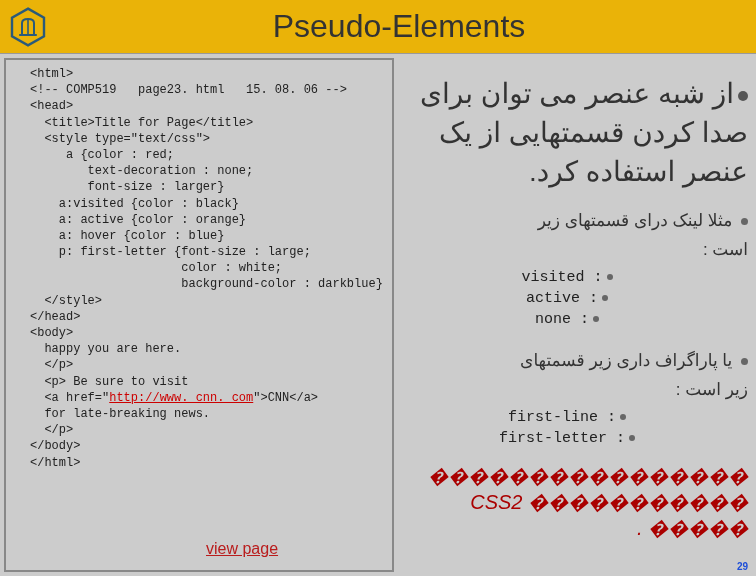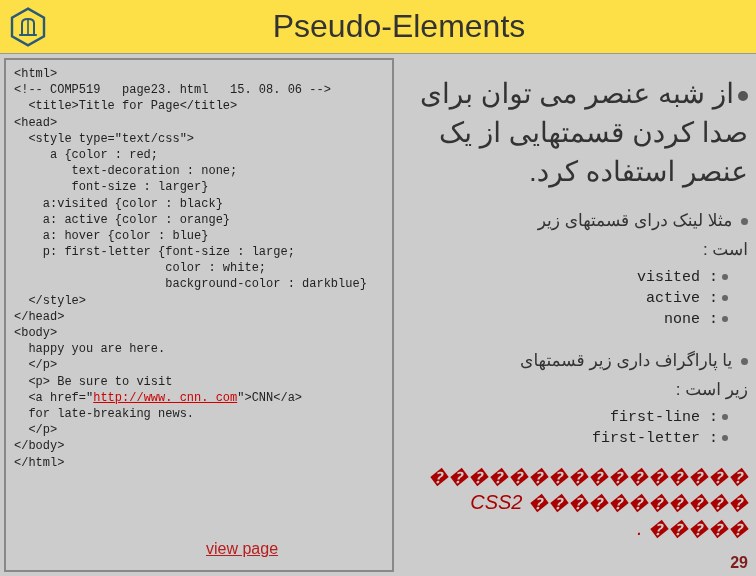--- a/index.html
+++ b/index.html
@@ -5,21 +5,21 @@
   * { margin: 0; padding: 0; box-sizing: border-box; }
   body {
     width: 756px;
     height: 576px;
     background: #cccccc;
     font-family: Arial, sans-serif;
     position: relative;
     overflow: hidden;
   }
   .header {
-    background: #fde047;
+    background: #eab308;
     height: 54px;
     display: flex;
     align-items: center;
     border-bottom: 1px solid #999;
     gap: 32px;
   }
   .logo {
     width: 44px;
     height: 44px;
     margin-left: 6px;
@@ -36,21 +36,21 @@
     padding-right: 40px;
   }
   .content {
     display: flex;
     height: calc(100% - 54px);
   }
   .code-panel {
     width: 390px;
     border: 2px solid #888;
     margin: 4px;
-    padding: 6px 8px;
+    padding: 6px 24px;
     background: #cccccc;
     font-family: "Courier New", monospace;
     font-size: 12px;
     line-height: 1.35;
     color: #222;
     position: relative;
   }
   .code-panel .line { white-space: pre; }
   .red { color: #cc0000; text-decoration: underline; text-align: center; }
   .view-page {
@@ -96,21 +96,21 @@
     display: inline-block;
     width: 7px;
     height: 7px;
     background: #666;
     border-radius: 50%;
     margin-left: 4px;
     vertical-align: middle;
   }
   .bullet-code {
     direction: rtl;
-    text-align: right;
+    text-align: center;
     font-family: "Courier New", monospace;
     font-size: 15px;
     color: #222;
     line-height: 1.4;
     padding-right: 20px;
   }
   .bullet-code .dot {
     display: inline-block;
     width: 6px;
     height: 6px;
@@ -126,23 +126,23 @@
     font-size: 20px;
     color: #aa0000;
     font-style: italic;
     font-family: Arial, sans-serif;
     line-height: 1.3;
   }
   .page-num {
     position: absolute;
     bottom: 4px;
     right: 8px;
-    font-size: 16px;
+    font-size: 10px;
     font-weight: bold;
-    color: #7f1d1d;
+    color: #1d4ed8;
   }
 </style>
 </head>
 <body>
 
 <div class="header">
   <div class="logo">
     <svg viewBox="0 0 100 100">
       <polygon points="50,4 90,27 90,73 50,96 10,73 10,27" fill="none" stroke="#2a5a7a" stroke-width="6"></polygon>
       <path d="M 35 70 L 35 40 Q 35 30 50 30 Q 65 30 65 40 L 65 70 M 28 70 L 72 70" fill="none" stroke="#2a5a7a" stroke-width="5"></path>
@@ -151,22 +151,22 @@
   </div>
   <div class="title">Pseudo-Elements</div>
 </div>
 
 <div class="content">
 
   <div class="code-panel">
     <div class="line">&lt;html&gt;</div>
     <div class="line">&lt;!-- COMP519   page23. html   15. 08. 06 --&gt;</div>
     <div class="line"></div>
+    <div class="line">&lt;head&gt;</div>
     <div class="line">  &lt;title&gt;Title for Page&lt;/title&gt;</div>
-    <div class="line">&lt;head&gt;</div>
     <div class="line">  &lt;style type="text/css"&gt;</div>
     <div class="line">     a {color : red;</div>
     <div class="line">        text-decoration : none;</div>
     <div class="line">        font-size : larger}</div>
     <div class="line">    a:visited {color : black}</div>
     <div class="line">    a: active {color : orange}</div>
     <div class="line">    a: hover {color : blue}</div>
     <div class="line">    p: first-letter {font-size : large;</div>
     <div class="line">                     color : white;</div>
     <div class="line">                     background-color : darkblue}</div>

